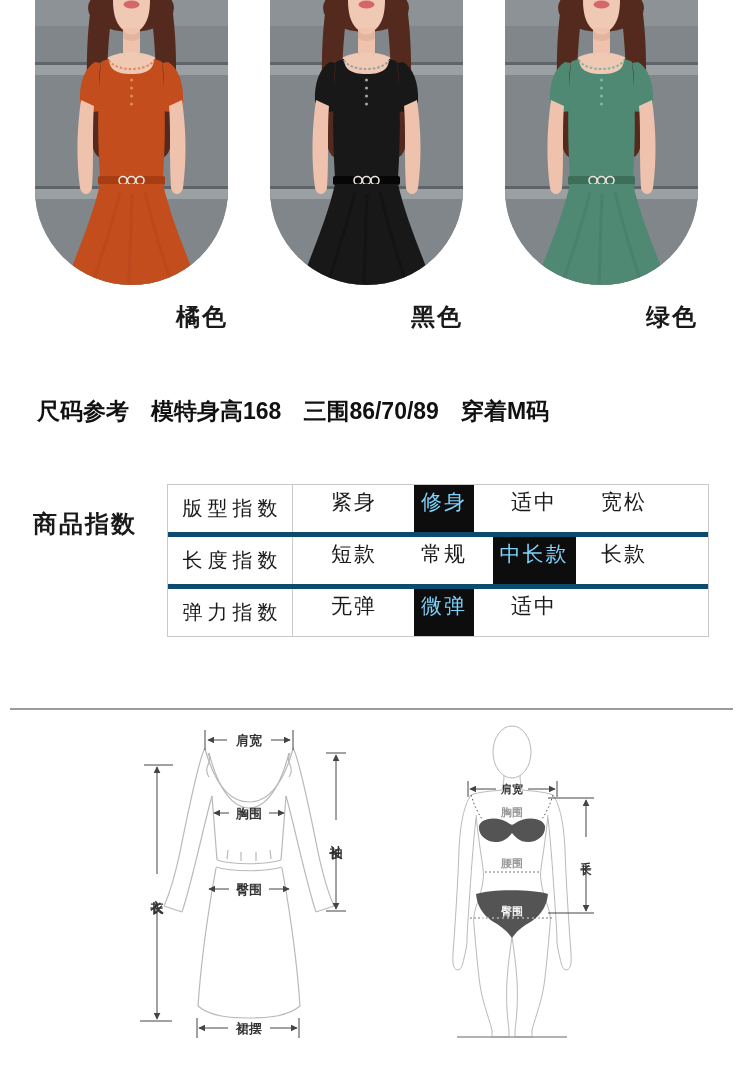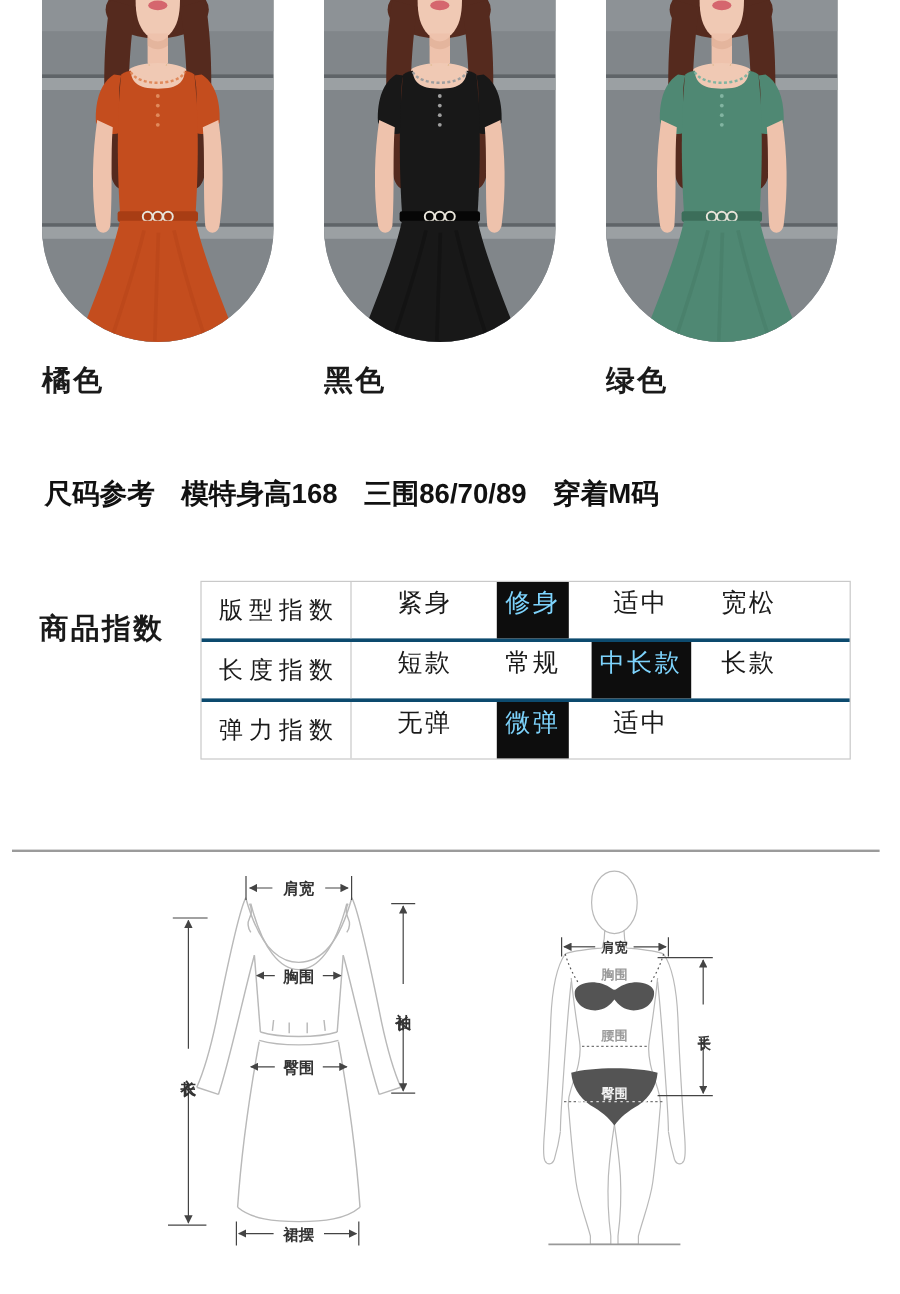--- a/index.html
+++ b/index.html
@@ -3,37 +3,37 @@
 <meta charset="utf-8">
 <style>
   html,body{margin:0;padding:0;}
   body{
     width:750px;height:1078px;position:relative;overflow:hidden;
     background:#ffffff;color:#1a1a1a;
     font-family:"Liberation Sans","DejaVu Sans",sans-serif;
   }
   
   .photos-row{position:absolute;top:0;left:35px;display:flex;gap:42px;}
-  .photo-col{margin:0;display:flex;flex-direction:column;align-items:flex-start;}
+  .photo-col{margin:0;display:flex;flex-direction:column;align-items:flex-end;}
   .photo-card{
     width:193px;height:285px;overflow:hidden;background:#868b8f;
     border-radius:0 0 50% 50% / 0 0 95px 95px;
   }
   .photo-card svg{display:block;width:193px;height:285px;}
   .photo-label{margin-top:16px;font-size:24px;font-weight:bold;letter-spacing:2px;}
   
   .size-row{
     position:absolute;top:396px;left:37px;display:flex;gap:22px;
     font-size:23px;font-weight:bold;white-space:nowrap;color:#111;
   }
   
   .index-section{position:absolute;top:484px;left:0;width:750px;height:143px;}
   .index-title{position:absolute;left:33px;top:10px;font-size:24px;font-weight:bold;letter-spacing:2px;margin-top:14px;}
   .index-table{position:absolute;left:167px;top:0;width:540px;border:1px solid #c9c9c9;background:#fff;}
-  .index-row{display:flex;height:47px;border-bottom:3px solid #0c4a6e;}
+  .index-row{display:flex;height:47px;border-bottom:5px solid #0c4a6e;}
   .index-row:last-child{border-bottom:none;}
   .row-label{
     width:125px;border-right:1px solid #c9c9c9;display:flex;align-items:center;justify-content:center;
     font-size:20px;letter-spacing:5px;padding-left:5px;box-sizing:border-box;color:#1a1a1a;
   }
   .row-values{flex:1;display:flex;padding-left:16px;}
   .opt-slot{width:90px;display:flex;justify-content:center;}
   .opt{font-size:21px;letter-spacing:2px;padding:3px 7px;color:#1a1a1a;white-space:nowrap;}
   .opt.selected{background:#0d0d0d;color:#7dd3fc;}
   

